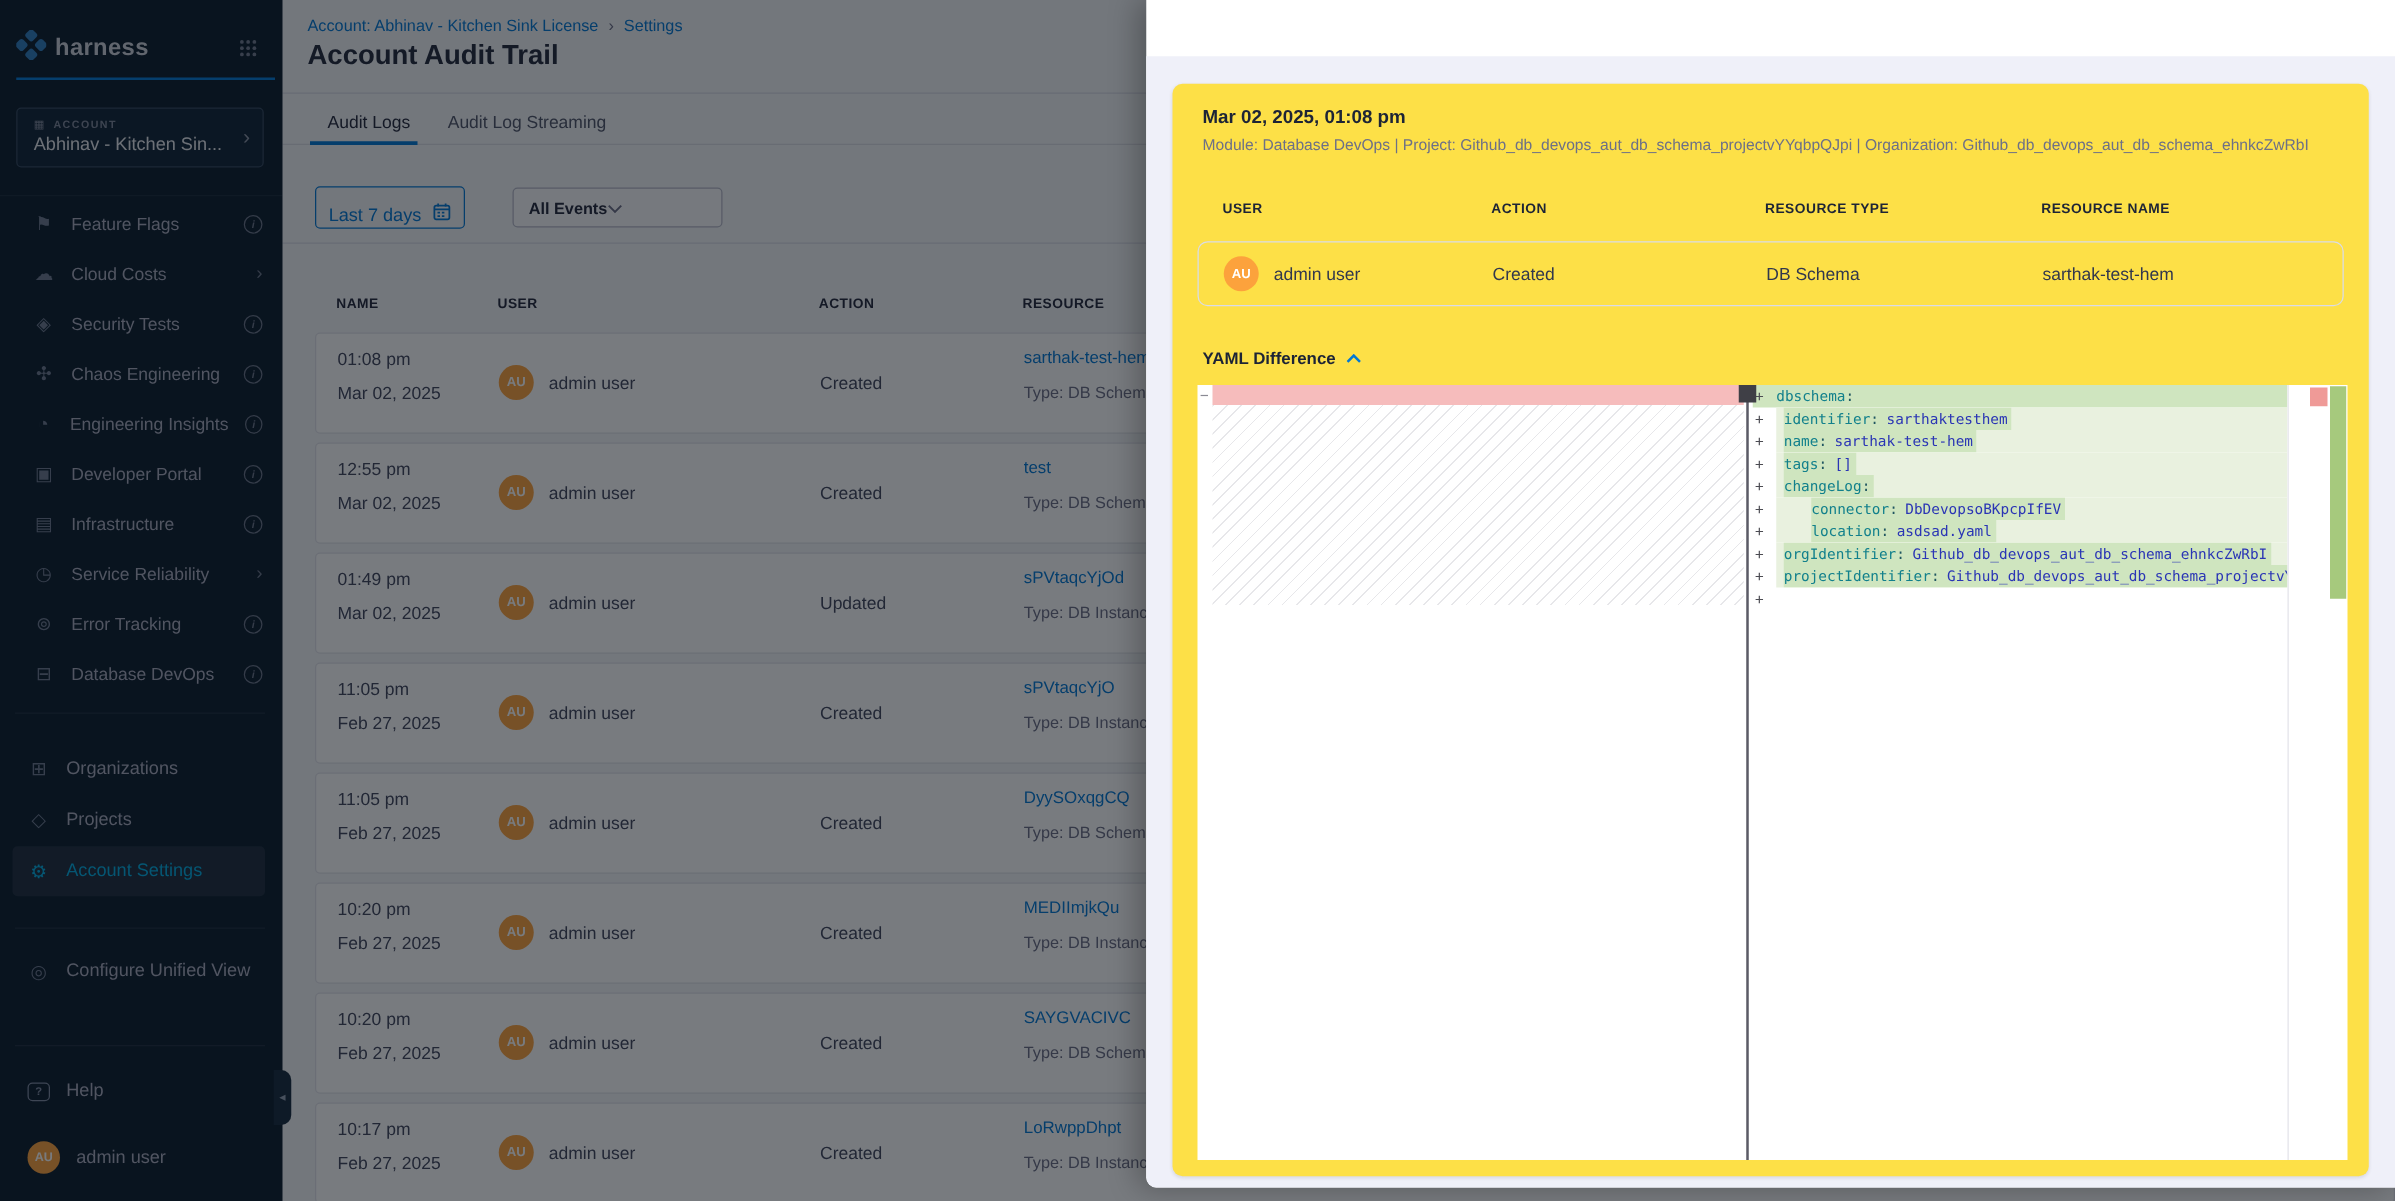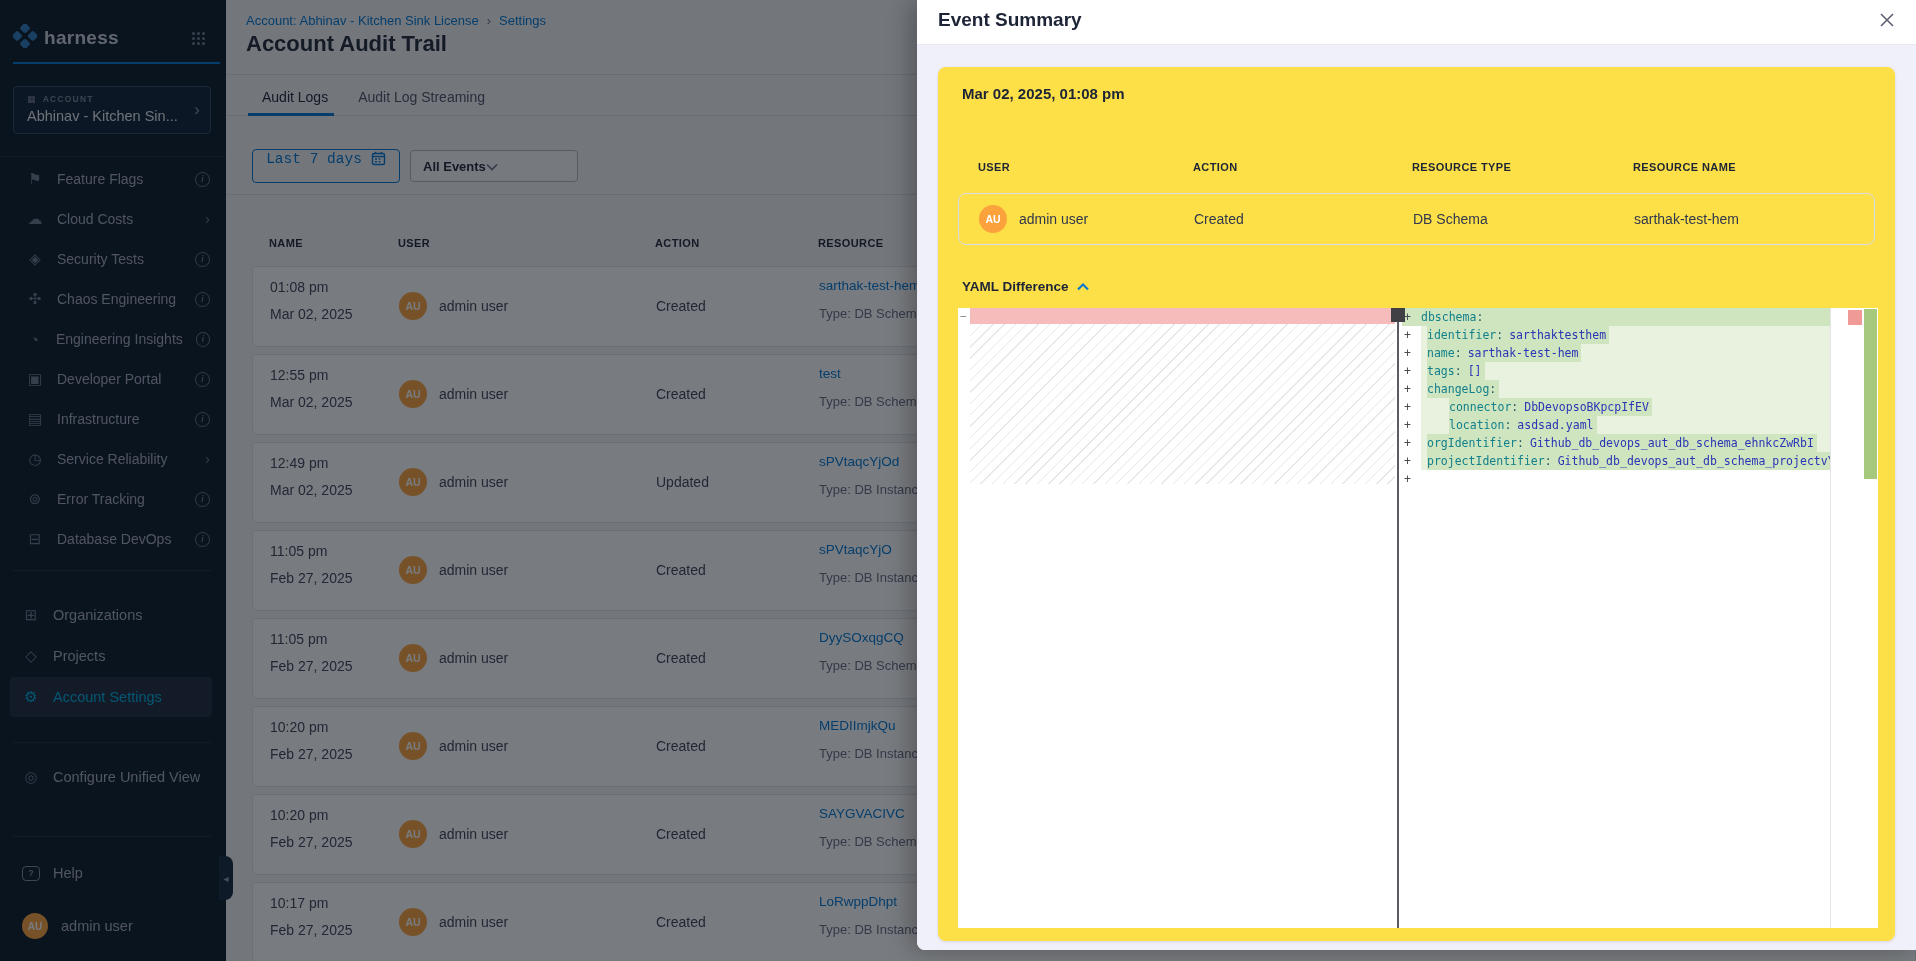--- a/index.html
+++ b/index.html
@@ -39,22 +39,22 @@
   .main{position:absolute;left:226px;top:0;right:0;bottom:0}
   .breadcrumb{position:absolute;left:20px;top:13px;display:flex;align-items:center;gap:8px;font-size:13px}
   .bc-link{color:#0278d5;text-decoration:none;cursor:pointer}
   .bc-sep{color:#6b6d85;font-size:13px}
   .page-title{position:absolute;left:20px;top:31px;margin:0;font-size:22px;font-weight:700;color:#22283b}
   .hdiv{position:absolute;left:0;right:0;height:1px;background:#dbdde5}
   .tabs{position:absolute;left:36px;top:89px;display:flex;gap:30px;font-size:14px}
   .tab{cursor:pointer;color:#4f5468;padding-bottom:8px}
   .tab[data-active="true"]{color:#23273a;font-weight:500}
   .tab-underline{position:absolute;left:22px;top:113px;width:86px;height:2.5px;background:#0278d5;z-index:2}
-  .btn-date{position:absolute;left:26px;top:149px;width:148px;height:34px;border:1px solid #0278d5;border-radius:4px;
-            background:transparent;color:#0278d5;font-size:14.5px;font-family:Liberation Mono, monospace;display:flex;align-items:flex-start;justify-content:center;gap:9px;cursor:pointer}
+  .btn-date{position:absolute;left:26px;top:149px;width:120px;height:34px;border:1px solid #0278d5;border-radius:4px;
+            background:transparent;color:#0278d5;font-size:14.5px;font-family:Liberation Sans, sans-serif;display:flex;align-items:flex-end;justify-content:center;gap:9px;cursor:pointer}
   .sel-events{position:absolute;left:184px;top:150px;width:168px;height:32px;border:1px solid #b6b8c8;border-radius:4px;
               background:#fbfbfd;display:flex;align-items:center;padding:0 12px;font-size:13px;font-weight:700;color:#23273a;cursor:pointer;box-sizing:border-box}
   .sel-events svg{margin-left:auto}
   .tbl-head{position:absolute;left:26px;right:0;top:237px;height:14px;font-size:11px;font-weight:700;letter-spacing:.4px;color:#23273a}
   .tbl-head span{position:absolute;top:0}
   .rows{position:absolute;left:26px;right:0;top:266px}
   .row-card{position:relative;height:79px;margin-bottom:7px;background:#fff;border:1px solid #e2e3ea;border-radius:4px;cursor:pointer}
   .rc-time{position:absolute;left:17px;top:12px;font-size:14px;color:#40455c}
   .rc-date{position:absolute;left:17px;top:39px;font-size:14px;color:#40455c}
   .rc-av{position:absolute;left:146px;top:25px;width:28px;height:28px;border-radius:50%;background:#fca23c;color:#fff;
@@ -332,21 +332,21 @@
         <div class="rc-time">12:55 pm</div>
         <div class="rc-date">Mar 02, 2025</div>
         <div class="rc-av">AU</div>
         <div class="rc-user">admin user</div>
         <div class="rc-action">Created</div>
         <div class="rc-res">test</div>
         <div class="rc-type">Type: DB Schema</div>
       </div>
 
       <div class="row-card">
-        <div class="rc-time">12:49 pm</div>
+        <div class="rc-time">01:49 pm</div>
         <div class="rc-date">Mar 02, 2025</div>
         <div class="rc-av">AU</div>
         <div class="rc-user">admin user</div>
         <div class="rc-action">Updated</div>
         <div class="rc-res">sPVtaqcYjOd</div>
         <div class="rc-type">Type: DB Instance</div>
       </div>
 
       <div class="row-card">
         <div class="rc-time">11:05 pm</div>
@@ -397,31 +397,24 @@
         <div class="rc-res">LoRwppDhpt</div>
         <div class="rc-type">Type: DB Instance</div>
       </div>
 
   </div>
 </main>
 
 <div class="dim"></div>
 
 <section class="drawer">
-  <header class="dw-head">
-    <h2 class="dw-title">Event Summary</h2>
-    <span class="dw-close">
-      <svg width="14" height="14" viewBox="0 0 14 14">
-          <path d="M1 1 L13 13 M13 1 L1 13" stroke="#5f6172" stroke-width="1.6"></path>
-        </svg>
-    </span>
-  </header>
   <div class="dw-body">
     <div class="dw-card">
       <div class="dc-date">Mar 02, 2025, 01:08 pm</div>
+      <div class="dc-meta">Module: Database DevOps | Project: Github_db_devops_aut_db_schema_projectvYYqbpQJpi | Organization: Github_db_devops_aut_db_schema_ehnkcZwRbI</div>
 
       <div class="dc-cols">
         <span>USER</span>
         <span>ACTION</span>
         <span>RESOURCE TYPE</span>
         <span>RESOURCE NAME</span>
       </div>
       <div class="dc-row">
         <span class="dc-usercell">
           <span class="rc-av av2">AU</span>

